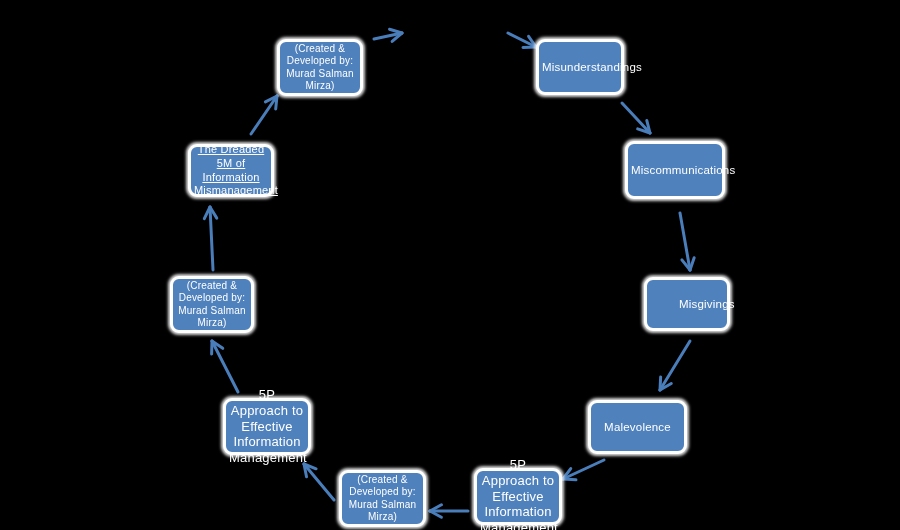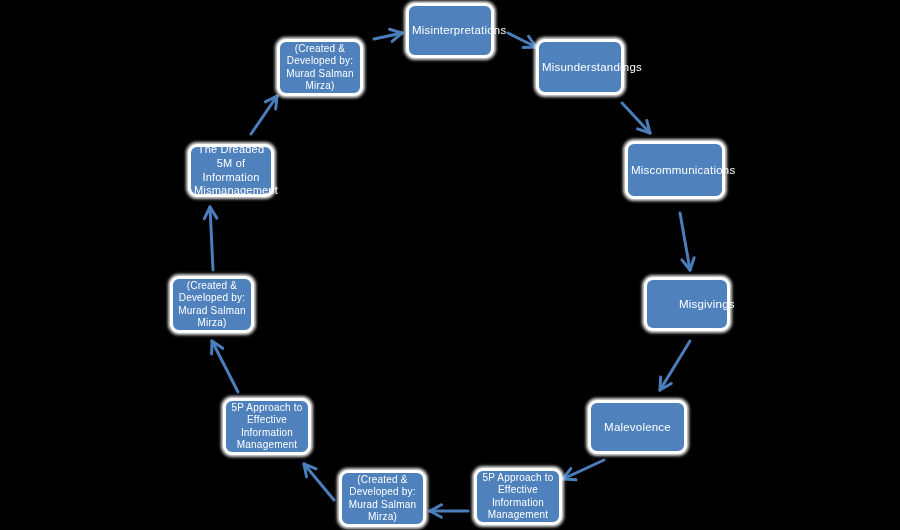--- a/index.html
+++ b/index.html
@@ -41,21 +41,21 @@
   }
   .node .txt {
     display: block;
     width: 100%;
     padding: 0 3px;
     box-sizing: border-box;
     white-space: pre-line;
   }
   .n-term { font-size: 11.5px; }
   .n-credit { font-size: 10px; }
-  .n-5p { font-size: 10px; }
+  .n-5p { font-size: 13px; }
   .n-title {
     font-size: 11px;
     overflow: visible;
   }
   .n-title .txt {
     position: relative;
     line-height: 1.25;
   }
 </style>
 </head>
@@ -121,23 +121,20 @@
       </g>
     </svg>
 
   <div class="node n-credit" style="left: 277px; top: 39px; width: 86px; height: 57px;">
     <span class="txt">(Created &amp;
 Developed by:
 Murad Salman
 Mirza)</span>
   </div>
 
-  <div class="node n-term" style="left: 406px; top: 3px; width: 88px; height: 55px;">
-    <span class="txt">Misinterpretations</span>
-  </div>
 
   <div class="node n-term" style="left: 536px; top: 39px; width: 88px; height: 56px;">
     <span class="txt">Misunderstandings</span>
   </div>
 
   <div class="node n-term" style="left: 625px; top: 141px; width: 100px; height: 58px;">
     <span class="txt">Miscommunications</span>
   </div>
 
   <div class="node n-term" style="left: 644px; top: 277px; width: 86px; height: 54px; padding-left: 29px;">
@@ -169,20 +166,20 @@
 Management</span>
   </div>
 
   <div class="node n-credit" style="left: 170px; top: 276px; width: 84px; height: 57px;">
     <span class="txt">(Created &amp;
 Developed by:
 Murad Salman
 Mirza)</span>
   </div>
 
-  <div class="node n-title" style="left: 188px; top: 144px; width: 86px; height: 53px;">
+  <div class="node n-title" style="left: 188px; top: 144px; width: 86px; height: 53px; text-decoration: underline;">
     <span class="txt">The Dreaded
 5M of
 Information
 Mismanagement</span>
   </div>
 
 </div>
 
 </body></html>

